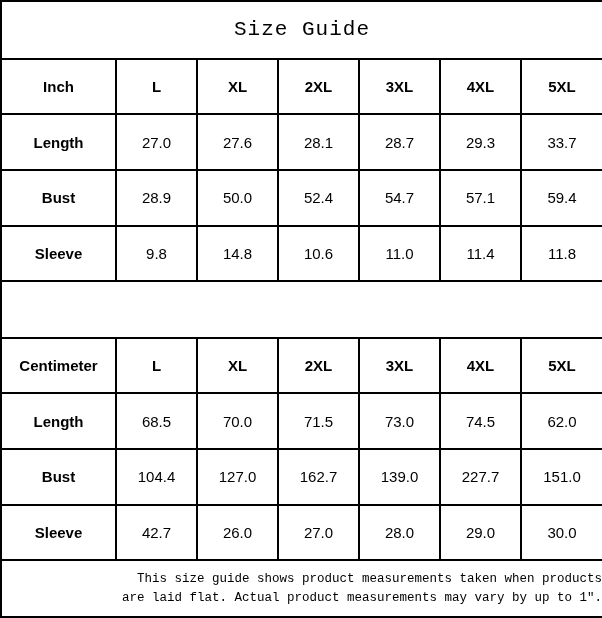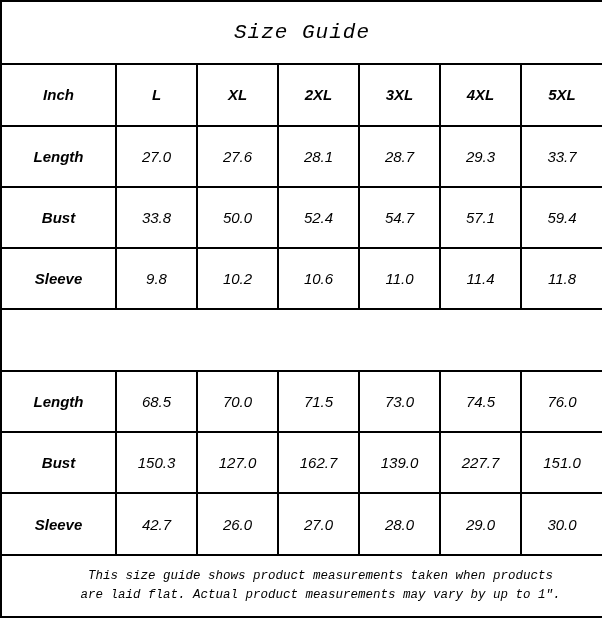--- a/index.html
+++ b/index.html
@@ -5,21 +5,20 @@
   html, body {
     margin: 0;
     padding: 0;
     background: #ffffff;
   }
   .sheet {
     width: 602px;
     height: 618px;
     background: #84cc16;
     box-sizing: border-box;
-    font-style: italic;
   }
   table.size-guide {
     width: 602px;
     height: 618px;
     border-collapse: collapse;
     table-layout: fixed;
     background: #ffffff;
   }
   table.size-guide td {
     border: 2px solid #000000;
@@ -37,21 +36,21 @@
     font-size: 21px;
     font-weight: normal;
     letter-spacing: 1px;
   }
   tr.row-data td { height: 53px; }
   tr.row-header td { font-weight: bold; }
   td.label-cell { font-weight: bold; margin-left: 38px; }
   tr.row-spacer td { height: 54px; }
   tr.row-foot td {
     height: 54px;
-    text-align: center;
+    text-align: right;
     font-family: "Liberation Mono", "DejaVu Sans Mono", monospace;
     font-size: 12.5px;
     line-height: 19px;
     padding-left: 37px;
   }
 </style>
 </head>
 <body>
 
 <div class="sheet">
@@ -84,53 +83,62 @@
       <td class="label-cell">Length</td>
       <td>27.0</td>
       <td>27.6</td>
       <td>28.1</td>
       <td>28.7</td>
       <td>29.3</td>
       <td>33.7</td>
     </tr>
     <tr class="row-data">
       <td class="label-cell">Bust</td>
-      <td>33.8</td>
+      <td>28.9</td>
       <td>50.0</td>
       <td>52.4</td>
       <td>54.7</td>
       <td>57.1</td>
       <td>59.4</td>
     </tr>
     <tr class="row-data">
       <td class="label-cell">Sleeve</td>
       <td>9.8</td>
-      <td>10.2</td>
+      <td>14.8</td>
       <td>10.6</td>
       <td>11.0</td>
       <td>11.4</td>
       <td>11.8</td>
     </tr>
 
     <tr class="row-spacer">
       <td colspan="7"></td>
     </tr>
 
+    <tr class="row-data row-header">
+      <td class="label-cell">Centimeter</td>
+      <td>L</td>
+      <td>XL</td>
+      <td>2XL</td>
+      <td>3XL</td>
+      <td>4XL</td>
+      <td>5XL</td>
+    </tr>
     <tr class="row-data">
       <td class="label-cell">Length</td>
       <td>68.5</td>
       <td>70.0</td>
       <td>71.5</td>
       <td>73.0</td>
       <td>74.5</td>
-      <td>76.0</td>
+      <td>62.0</td>
     </tr>
     <tr class="row-data">
       <td class="label-cell">Bust</td>
-      <td>150.3</td>
+      <td>104.4</td>
       <td>127.0</td>
       <td>162.7</td>
       <td>139.0</td>
       <td>227.7</td>
       <td>151.0</td>
     </tr>
     <tr class="row-data">
       <td class="label-cell">Sleeve</td>
       <td>42.7</td>
       <td>26.0</td>

